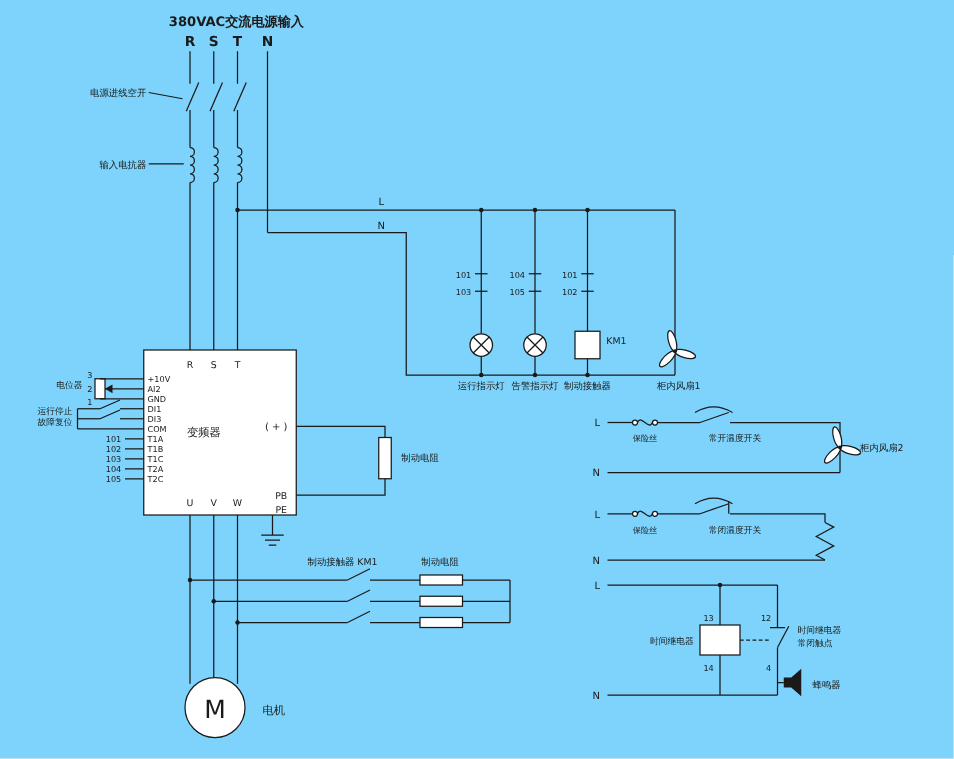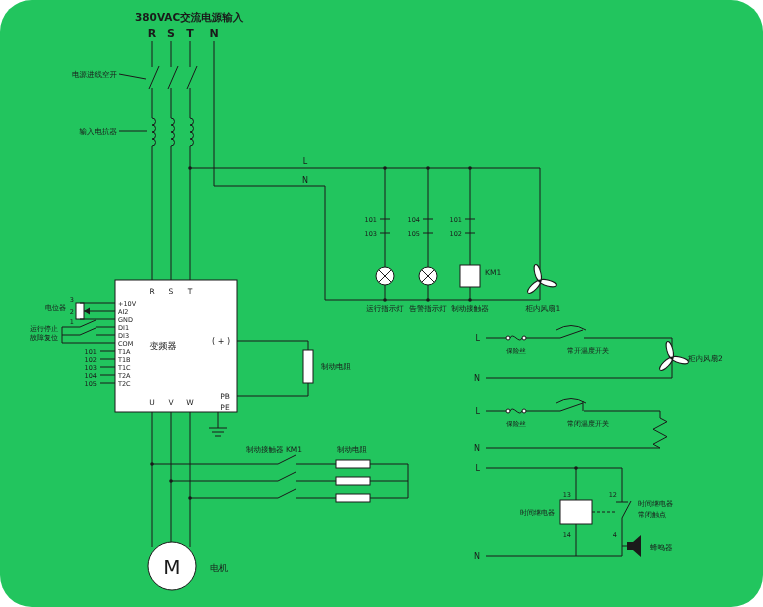--- a/index.html
+++ b/index.html
@@ -1,16 +1,16 @@
 <!DOCTYPE html>
 <html><head>
 <meta charset="utf-8">
 <style>
   html,body{margin:0;padding:0;background:#ffffff;}
-  #stage{position:relative;width:763px;height:607px;background:#22c55e;overflow:hidden;border-radius:32px;}
+  #stage{position:relative;width:763px;height:607px;background:#7dd3fc;overflow:hidden;}
   svg{display:block;}
   .w{stroke:#1a1a1a;stroke-width:1;fill:none;}
   .sym{stroke:#1a1a1a;stroke-width:1;fill:#ffffff;}
   .dot{fill:#1a1a1a;stroke:none;}
   .solid{fill:#1a1a1a;stroke:none;}
   .dash{stroke-dasharray:3,2;}
   text{font-family:"DejaVu Sans","Liberation Sans",sans-serif;fill:#1a1a1a;}
   .t6{font-size:6.5px}.t7{font-size:7px}.t75{font-size:7.5px}.t8{font-size:8px}
   .t9{font-size:9px}.t10b{font-size:10.5px;font-weight:bold}
   .t11b{font-size:11px;font-weight:bold}.t20{font-size:20px}

